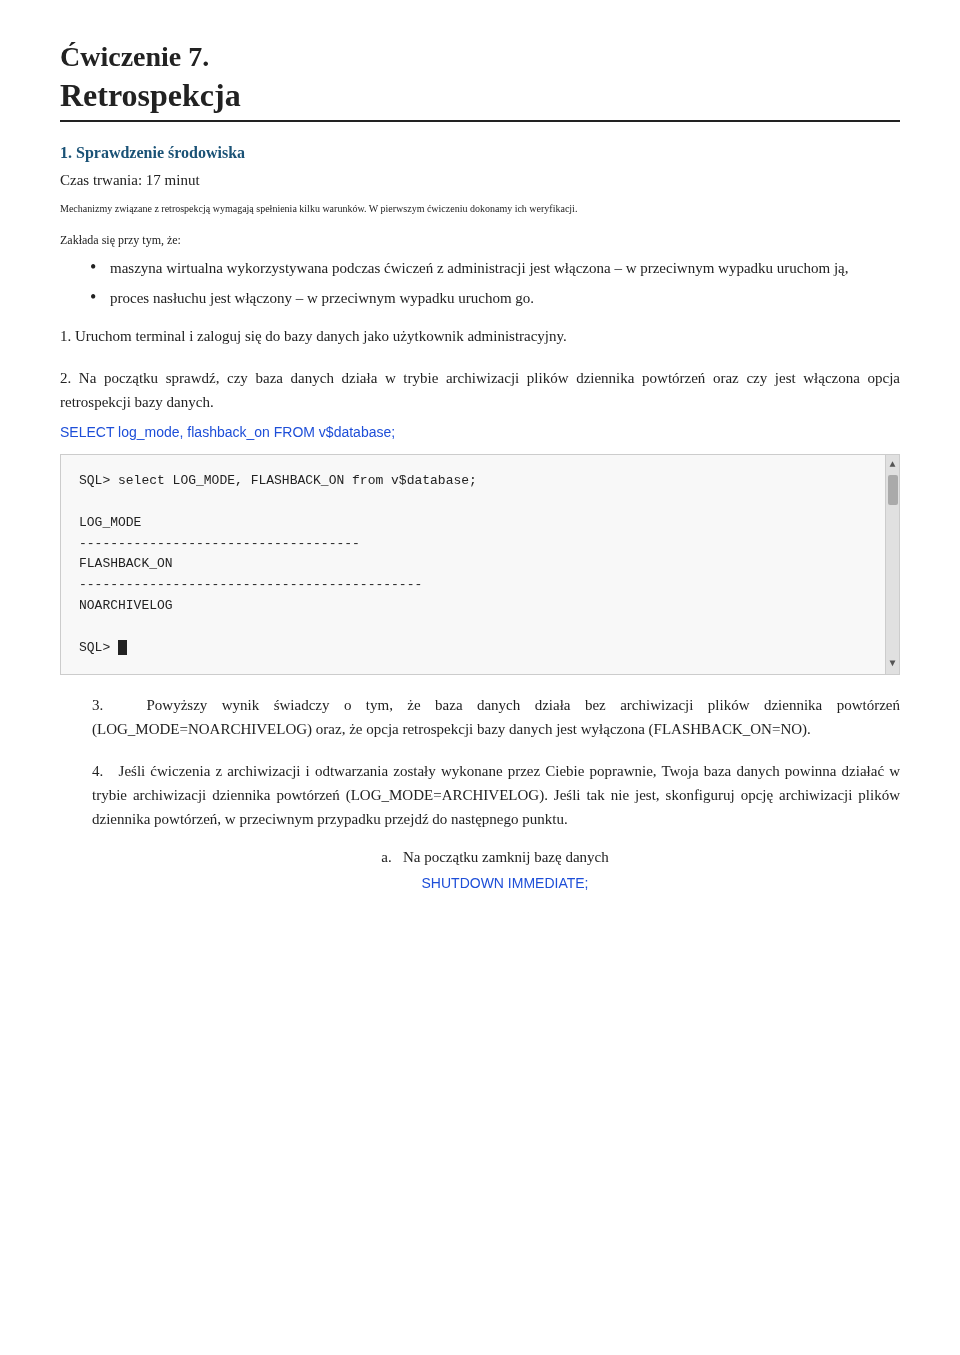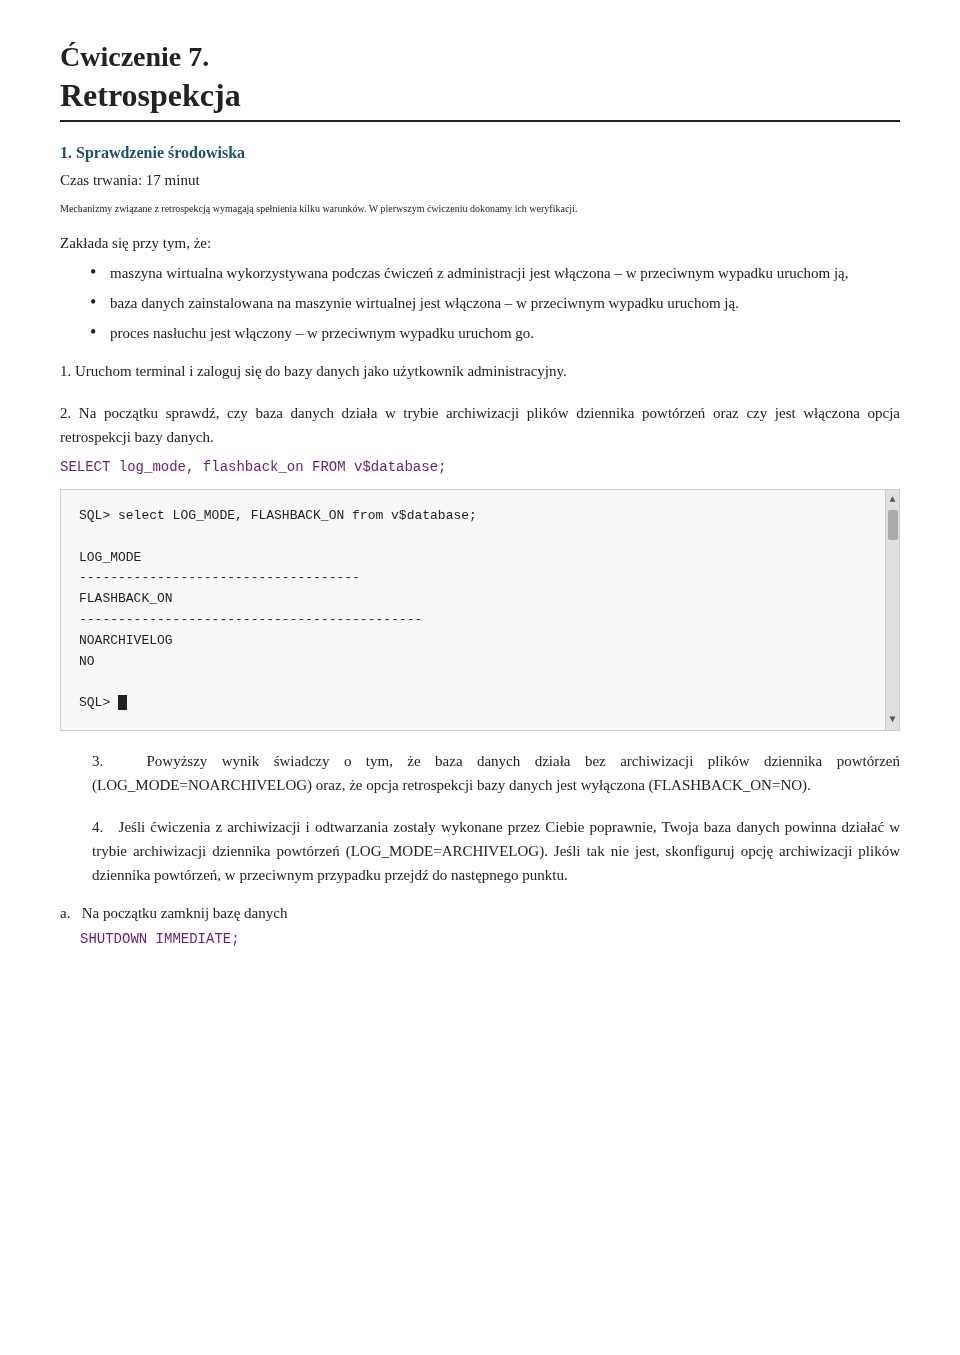--- a/index.html
+++ b/index.html
@@ -45,21 +45,21 @@
       color: #222;
       margin-bottom: 12px;
     }
     .intro-paragraph {
       font-size: 10px;
       color: #222;
       margin-bottom: 14px;
       line-height: 1.6;
     }
     .conditions-intro {
-      font-size: 15px;
+      font-size: 12px;
       color: #222;
       margin-bottom: 6px;
       line-height: 1.6;
     }
     .bullet-list {
       list-style: none;
       margin-left: 30px;
       margin-bottom: 14px;
     }
     .bullet-list li {
@@ -70,22 +70,22 @@
       line-height: 1.6;
     }
     .bullet-list li::before {
       content: '•';
       position: absolute;
       left: 0;
       font-size: 18px;
       line-height: 1.3;
     }
     .code-inline {
-      font-family: Liberation Mono, monospace;
-      color: #701a75;
+      font-family: Liberation Sans, sans-serif;
+      color: #1d4ed8;
       font-size: 14px;
     }
     .terminal-block {
       background: #f8f8f8;
       border: 1px solid #cccccc;
       padding: 16px 18px;
       margin: 14px 0 18px 0;
       font-family: 'Courier New', Courier, monospace;
       font-size: 13px;
       color: #222222;
@@ -145,21 +145,23 @@
     }
     .step-label {
       font-size: 15px;
       font-weight: normal;
       color: #222;
       margin-bottom: 6px;
       line-height: 1.6;
       text-align: justify;
     }
     .sub-step-block {
+      margin-left: 30px;
       margin-top: 8px;
+      text-align: center;
     }
     .sub-step-label {
       font-size: 15px;
       color: #222;
       margin-bottom: 6px;
       line-height: 1.6;
     }
   </style>
 </head>
 <body>
@@ -171,41 +173,39 @@
 <h2 class="section-heading">1. Sprawdzenie środowiska</h2>
 
 <p class="time-info">Czas trwania: 17 minut</p>
 
 <p class="intro-paragraph">Mechanizmy związane z retrospekcją wymagają spełnienia kilku warunków. W pierwszym ćwiczeniu dokonamy ich weryfikacji.</p>
 
 <p class="conditions-intro">Zakłada się przy tym, że:</p>
 
 <ul class="bullet-list">
   <li>maszyna wirtualna wykorzystywana podczas ćwiczeń z administracji jest włączona – w przeciwnym wypadku uruchom ją,</li>
-  <li>baza danych zainstalowana na maszynie wirtualnej jest włączona – w przeciwnym wypadku uruchom ją.</li>
   <li>proces nasłuchu jest włączony – w przeciwnym wypadku uruchom go.</li>
 </ul>
 
 <div class="step-block">
   <p class="step-label">1.  Uruchom terminal i zaloguj się do bazy danych jako użytkownik administracyjny.</p>
 </div>
 
 <div class="step-block">
   <p class="step-label">2.  Na początku sprawdź, czy baza danych działa w trybie archiwizacji plików dziennika powtórzeń oraz czy jest włączona opcja retrospekcji bazy danych.</p>
   <p class="code-inline" style="margin: 10px 0 6px 0; display:block;">SELECT log_mode, flashback_on FROM v$database;</p>
 
   <div class="terminal-block" style="padding-right: 28px;">
     <div>SQL&gt; select LOG_MODE, FLASHBACK_ON from v$database;</div>
     <div>&nbsp;</div>
     <div>LOG_MODE</div>
     <div>------------------------------------</div>
     <div>FLASHBACK_ON</div>
     <div>--------------------------------------------</div>
     <div>NOARCHIVELOG</div>
-    <div>NO</div>
     <div>&nbsp;</div>
     <div>SQL&gt; <span class="cursor-block"></span></div>
     <div class="scrollbar">
       <span class="scrollbar-arrow-up">▲</span>
       <div class="scrollbar-thumb"></div>
       <span class="scrollbar-arrow-down">▼</span>
     </div>
   </div>
 </div>
 

